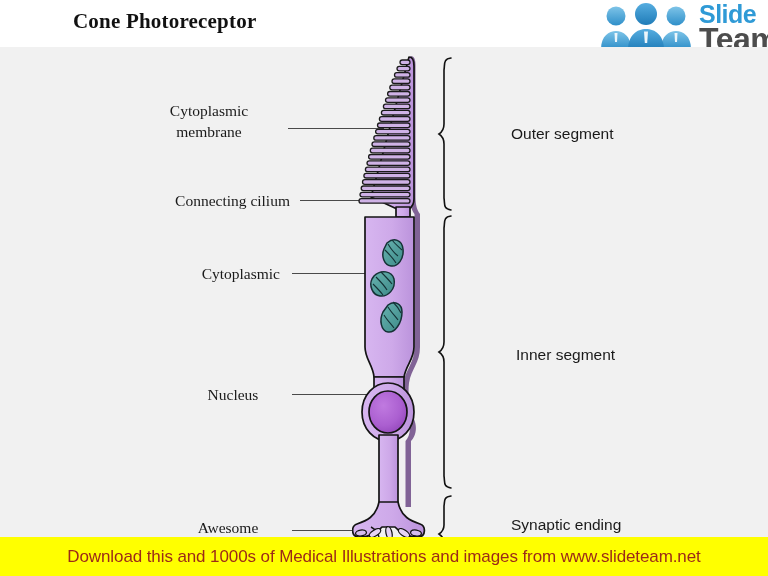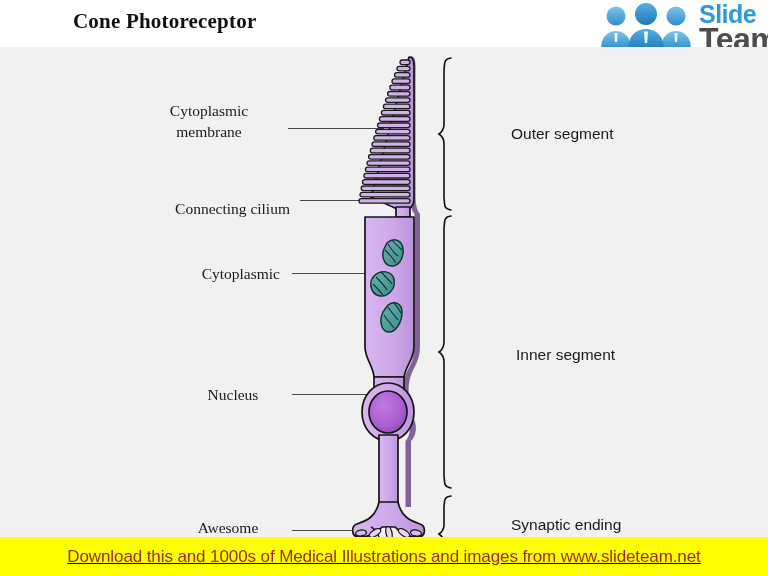--- a/index.html
+++ b/index.html
@@ -103,21 +103,20 @@
   }
   
   #footer-banner {
     position: absolute;
     left: 0; top: 537px;
     width: 768px; height: 39px;
     background: #ffff00;
     display: flex;
     align-items: center;
     justify-content: center;
-    text-decoration: underline;
   }
   #footer-text {
     font-family: "Liberation Sans", sans-serif;
     font-size: 17px;
     color: #9c2b18;
     white-space: nowrap;
     letter-spacing: -0.1px;
   }
   svg { display: block; }
 </style>
@@ -161,21 +160,21 @@
       <div class="logo-tagline">Making Your Presentations Look Awesome</div>
     </div>
   </div>
 
   <div id="canvas">
 
     <div class="lbl r-align" style="left:150px; top:53px; width:118px;">Cytoplasmic
 membrane</div>
     <div class="leader" style="left:288px; top:81px; width:96px;"></div>
 
-    <div class="lbl" style="left:140px; top:143px; width:150px; text-align:right;margin-top:8px;">Connecting cilium</div>
+    <div class="lbl" style="left:140px; top:143px; width:150px; text-align:right;">Connecting cilium</div>
     <div class="leader" style="left:300px; top:153px; width:82px;"></div>
 
     <div class="lbl" style="left:162px; top:216px; width:118px; text-align:right;">Cytoplasmic</div>
     <div class="leader" style="left:292px; top:226px; width:96px;"></div>
 
     <div class="lbl" style="left:186px; top:337px; width:94px; text-align:center;">Nucleus</div>
     <div class="leader" style="left:292px; top:347px; width:100px;"></div>
 
     <div class="lbl" style="left:176px; top:470px; width:104px; text-align:center;">Awesome</div>
     <div class="leader" style="left:292px; top:483px; width:88px;"></div>

